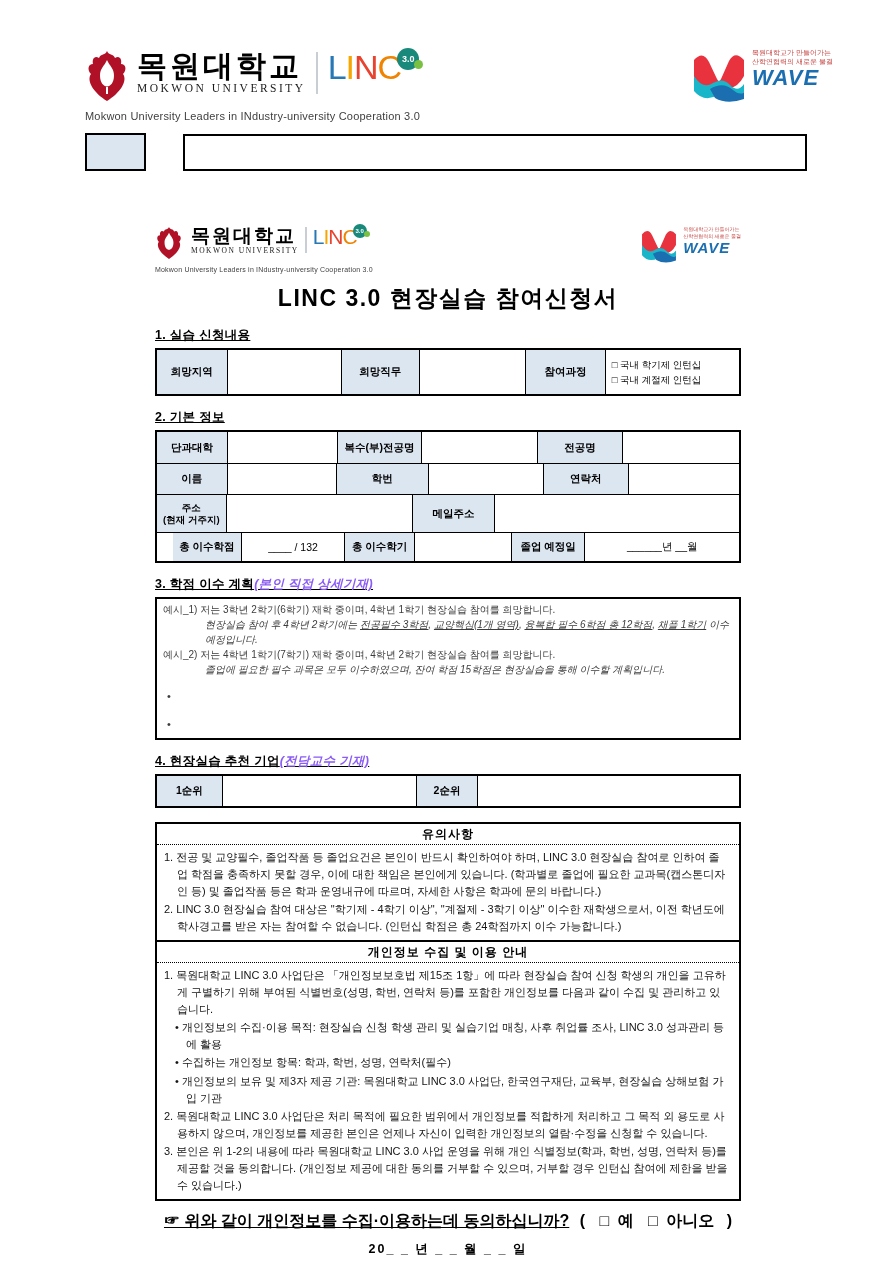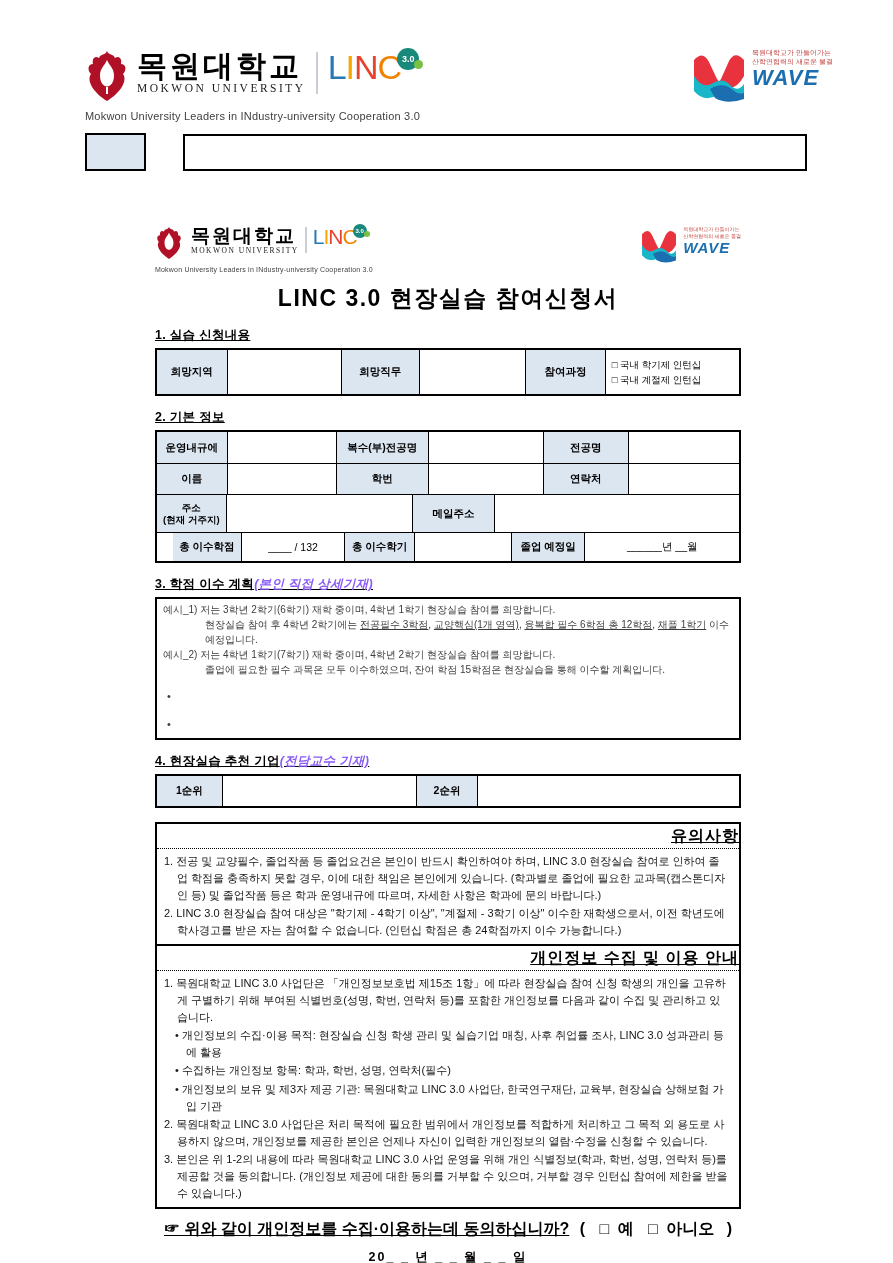--- a/index.html
+++ b/index.html
@@ -67,29 +67,29 @@
   .th-gray { background:#d9d9d9;margin-left:44px; }
   .td-input { background:#fff; }
   .checks { flex-direction:column; align-items:flex-start; justify-content:center; font-size:9.5px; line-height:1.6; padding-left:6px; }
   .cb { cursor:pointer; }
   .val-center { justify-content:center; }
   .two-line { flex-direction:column; justify-content:center; line-height:1.25; }
 
   
   .plan-box { border:2px solid #000; min-height:122px; padding:3px 6px 6px 6px;
     font-size:10px; color:#3c3c3c; line-height:1.5; }
-  .plan-box .indent { padding-left:42px; }
+  .plan-box .indent { padding-left:42px;font-style:italic; }
   .u { text-decoration:underline; }
   .bullet-line { color:#3c3c3c; font-size:11px; margin-top:11px; padding-left:4px; }
 
   
   .notice-box { border:2px solid #000; margin-top:14px; }
   .notice-box + .notice-box { margin-top:0; border-top:none; }
-  .notice-title { text-align:right; font-weight:bold; font-size:16px; padding:2px 0 1px 0;
-    border-bottom:1px dotted #000; letter-spacing:1px;text-decoration:underline; }
+  .notice-title { text-align:center; font-weight:bold; font-size:12px; padding:2px 0 1px 0;
+    border-bottom:1px dotted #000; letter-spacing:1px; }
   .notice-body { padding:3px 9px 5px 7px; font-size:11px; line-height:1.55; color:#141414; }
   .nitem { padding-left:13px; text-indent:-13px; margin-top:1px; }
   .nbullet { padding-left:22px; text-indent:-11px; }
 
   
   .consent-line { text-align:center; margin-top:10px; font-size:16px; font-weight:bold; }
   .consent-q { text-decoration:underline; }
   .consent-line .cbx { margin:0 4px 0 10px; font-weight:normal; cursor:pointer; }
   .date-line { text-align:center; margin-top:9px; font-size:12.5px; font-weight:bold; letter-spacing:2px; }
 
@@ -201,23 +201,23 @@
         <div class="tcell checks" style="width:135px;">
           <span class="cb"><span>□</span> <span>국내 학기제 인턴십</span></span>
           <span class="cb"><span>□</span> <span>국내 계절제 인턴십</span></span>
         </div>
       </div>
     </div>
 
     <div class="sec-heading">2. 기본 정보</div>
     <div class="ftable">
       <div class="trow" style="height:31px;">
-        <div class="tcell th" style="width:70px;">운영내규에</div>
+        <div class="tcell th" style="width:70px;">단과대학</div>
         <div class="tcell td-input" style="width:110px;"></div>
-        <div class="tcell th" style="width:92px;">복수(부)전공명</div>
+        <div class="tcell th" style="width:84px;">복수(부)전공명</div>
         <div class="tcell td-input" style="width:116px;"></div>
         <div class="tcell th" style="width:85px;">전공명</div>
         <div class="tcell td-input" style="width:112px;"></div>
       </div>
       <div class="trow" style="height:31px;">
         <div class="tcell th" style="width:70px;">이름</div>
         <div class="tcell td-input" style="width:110px;"></div>
         <div class="tcell th" style="width:92px;">학번</div>
         <div class="tcell td-input" style="width:116px;"></div>
         <div class="tcell th" style="width:85px;">연락처</div>

